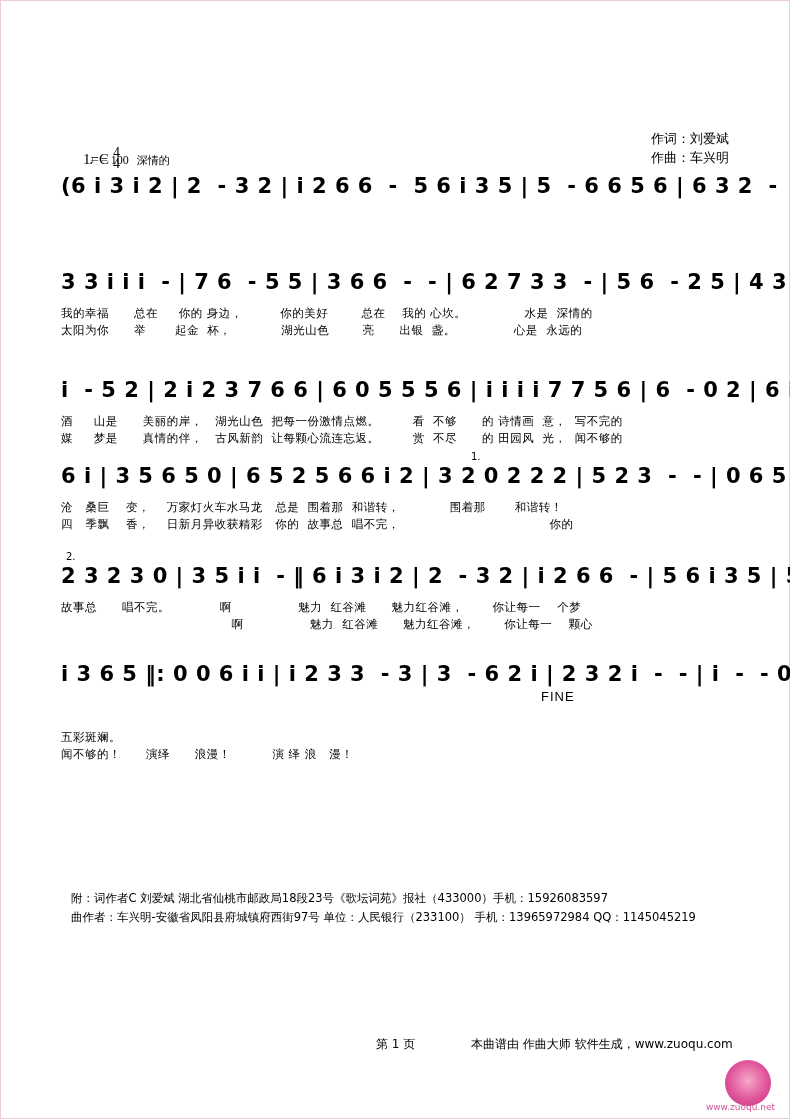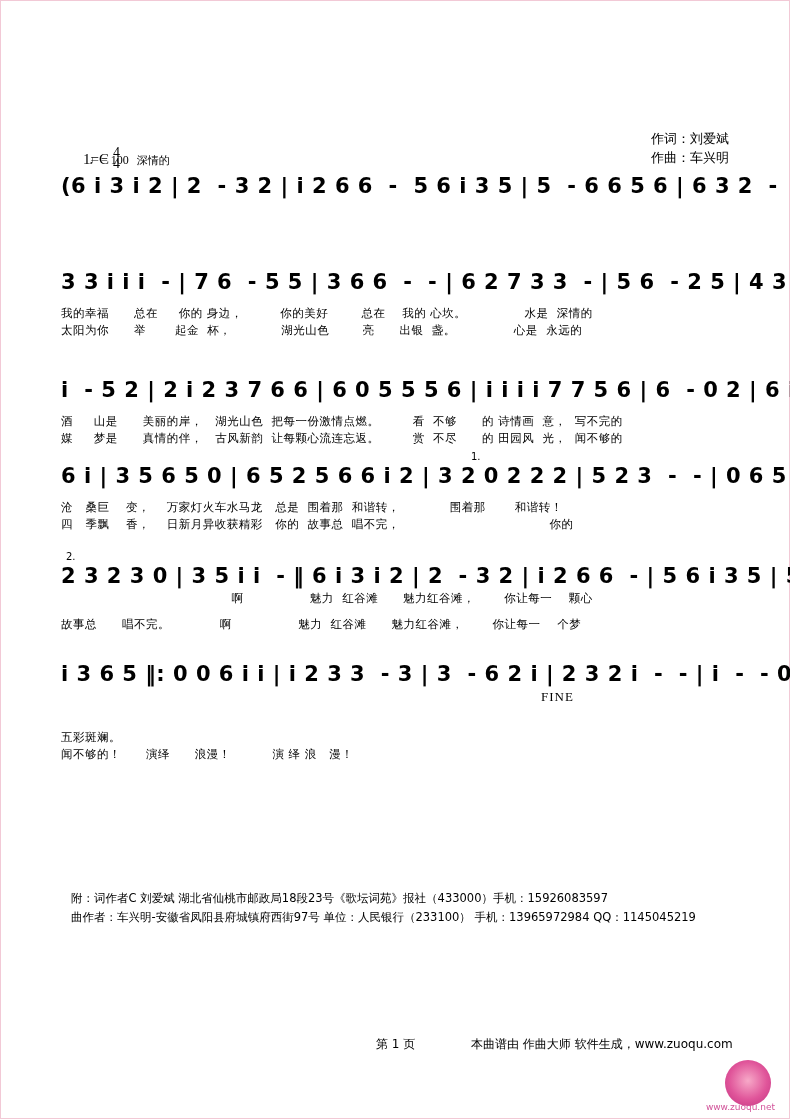--- a/index.html
+++ b/index.html
@@ -100,21 +100,21 @@
     width:46px;height:46px;border-radius:50%;
     background:radial-gradient(circle at 50% 45%, #f7a9c8 0%, #e0559a 55%, #c0307f 100%);
   }
   .logotext{
     position:absolute;right:14px;bottom:6px;
     font-size:9px;color:#d2539a;
     font-family:"DejaVu Sans",sans-serif;
   }
   .fine{
     position:absolute;
-    font-family:Liberation Serif, serif;
+    font-family:Liberation Sans, sans-serif;
     font-size:13px;
     letter-spacing:1px;
     text-align:right;
   }
 </style>
 </head>
 <body>
 
 <div class="page">
 
@@ -151,22 +151,22 @@
   <div class="sys" style="top:462px;">
     <div style="position:absolute;left:410px;top:-12px;font-size:10px;font-family:'DejaVu Sans',sans-serif;">1.</div>
     <div class="notes">6 i | 3 5 6 5 0 | 6 5 2 5 6 6 i 2 | 3 2 0 2 2 2 | 5 2 3  -  - | 0 6 5 6 0 0 | i i i   - | i  - 0 0 :‖ 6 i</div>
     <div class="lyr" style="margin-top:10px">沧   桑巨    变，    万家灯火车水马龙   总是  围着那  和谐转，            围着那       和谐转！</div>
     <div class="lyr lyr2">四   季飘    香，    日新月异收获精彩   你的  故事总  唱不完，                                    你的</div>
   </div>
 
   <div class="sys" style="top:562px;">
     <div style="position:absolute;left:5px;top:-12px;font-size:10px;font-family:'DejaVu Sans',sans-serif;">2.</div>
     <div class="notes">2 3 2 3 0 | 3 5 i i  - ‖ 6 i 3 i 2 | 2  - 3 2 | i 2 6 6  - | 5 6 i 3 5 | 5  - 6 6 5 6 | 6 3 2  -  -</div>
+    <div class="lyr" style="margin-top:10px">故事总      唱不完。            啊                魅力  红谷滩      魅力红谷滩，       你让每一    个梦</div>
     <div class="lyr lyr2">                                         啊                魅力  红谷滩      魅力红谷滩，       你让每一    颗心</div>
-    <div class="lyr" style="margin-top:10px">故事总      唱不完。            啊                魅力  红谷滩      魅力红谷滩，       你让每一    个梦</div>
   </div>
 
   <div class="sys" style="top:660px;">
     <div class="notes">i 3 6 5 ‖: 0 0 6 i i | i 2 3 3  - 3 | 3  - 6 2 i | 2 3 2 i  -  - | i  -  - 0 ‖</div>
     <div class="fine" style="left:480px;top:28px;">FINE</div>
     <div class="lyr" style="margin-top:42px">五彩斑斓。</div>
     <div class="lyr lyr2">闻不够的！      演绎      浪漫！          演 绎 浪   漫！</div>
   </div>
 
   <div class="footer-note">

